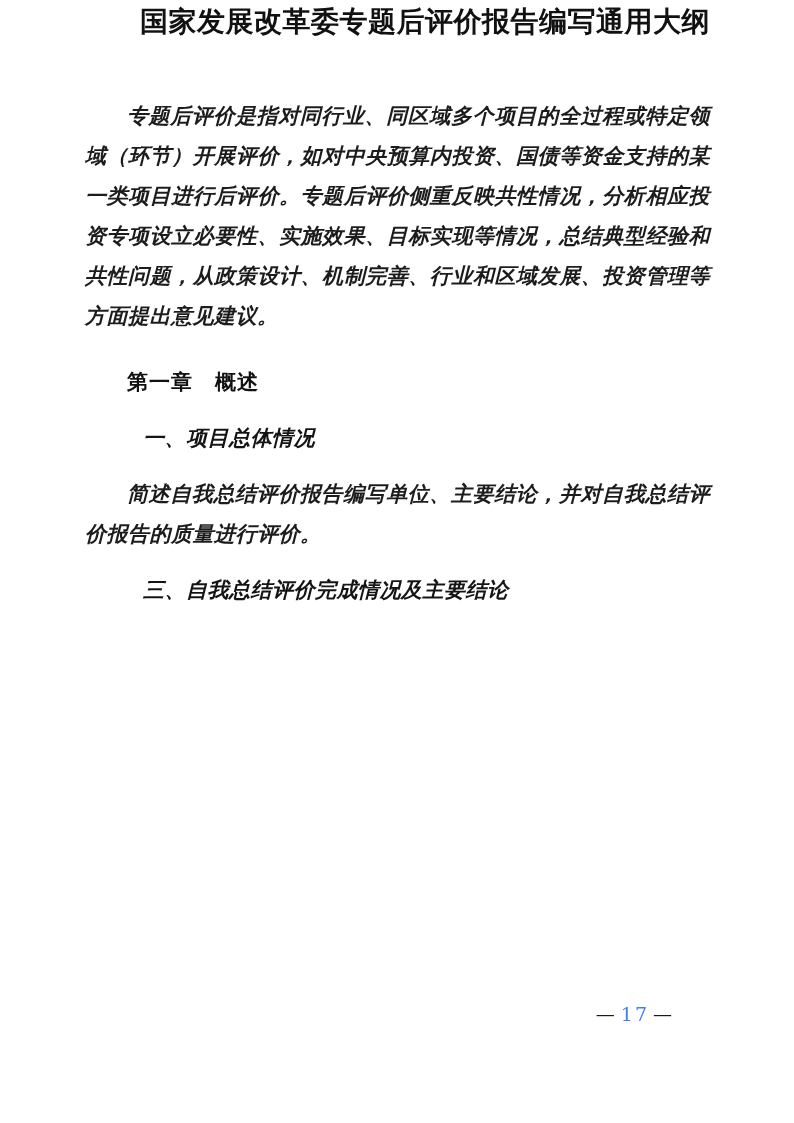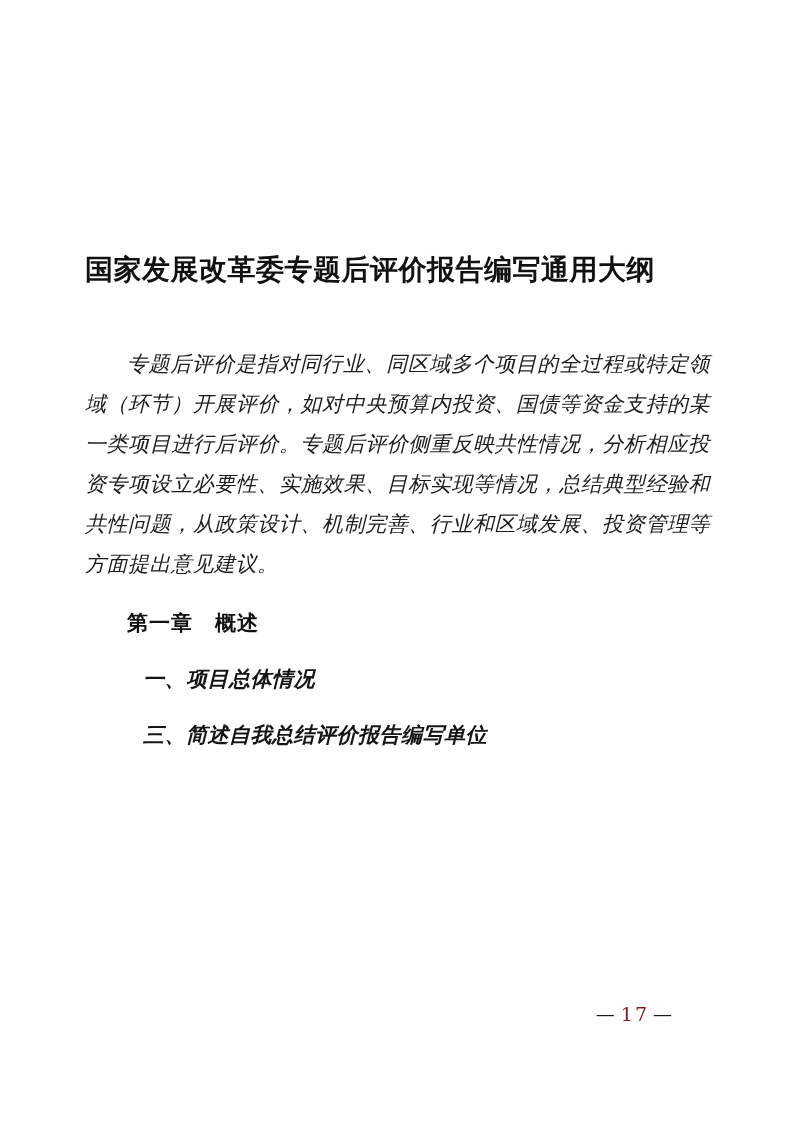--- a/index.html
+++ b/index.html
@@ -17,48 +17,48 @@
     color: #1a1a1a;
   }
   .content {
     position: absolute;
     left: 85px;
     top: 0;
     width: 625px;
   }
   .doc-title {
     margin: 0;
-    padding-top: 248px;
     font-size: 28px;
     line-height: 44px;
     font-weight: bold;
-    text-align: left;
+    text-align: right;
     letter-spacing: 0.5px;
     color: #111111;
     font-family: "DejaVu Serif", "Liberation Serif", serif;
   }
   .kai {
     
     font-style: italic;
+    font-weight: bold;
   }
   .body-par {
     margin: 0;
     font-size: 21px;
     line-height: 40px;
     text-align: justify;
     text-justify: inter-ideograph;
     text-indent: 2em;
     letter-spacing: 0.5px;
     color: #1c1c1c;
   }
   .intro-par {
     margin-top: 52px;
   }
   .chapter-heading {
-    margin: 19px 0 0 0;
+    margin: 26px 0 0 0;
     font-size: 21px;
     line-height: 40px;
     font-weight: bold;
     text-indent: 2em;
     letter-spacing: 1px;
     color: #111111;
     font-family: "DejaVu Sans", "Liberation Sans", sans-serif;
   }
   .section-heading {
     margin: 16px;
@@ -73,39 +73,40 @@
     position: absolute;
     top: 1001px;
     right: 120px;
     font-size: 19px;
     line-height: 26px;
     letter-spacing: 2px;
     color: #1a1a1a;
     white-space: nowrap;
   }
   .page-number .num {
-    color: #7f1d1d; 
+    color: #3b82f6; 
     padding: 0 4px;
   }
 </style>
 </head>
 <body>
 
 <div class="page">
   <div class="content">
 
     <h1 class="doc-title">国家发展改革委专题后评价报告编写通用大纲</h1>
 
     <p class="body-par intro-par kai">专题后评价是指对同行业、同区域多个项目的全过程或特定领域（环节）开展评价，如对中央预算内投资、国债等资金支持的某一类项目进行后评价。专题后评价侧重反映共性情况，分析相应投资专项设立必要性、实施效果、目标实现等情况，总结典型经验和共性问题，从政策设计、机制完善、行业和区域发展、投资管理等方面提出意见建议。</p>
 
     <h2 class="chapter-heading">第一章　概述</h2>
 
     <h3 class="section-heading kai">一、项目总体情况</h3>
 
+    <p class="body-par kai">简述自我总结评价报告编写单位、主要结论，并对自我总结评价报告的质量进行评价。</p>
 
-    <h3 class="section-heading kai">三、简述自我总结评价报告编写单位</h3>
+    <h3 class="section-heading kai">三、自我总结评价完成情况及主要结论</h3>
 
   </div>
 
   <div class="page-number">
     <span>—</span><span class="num">17</span><span>—</span>
   </div>
 </div>
 
 </body></html>

